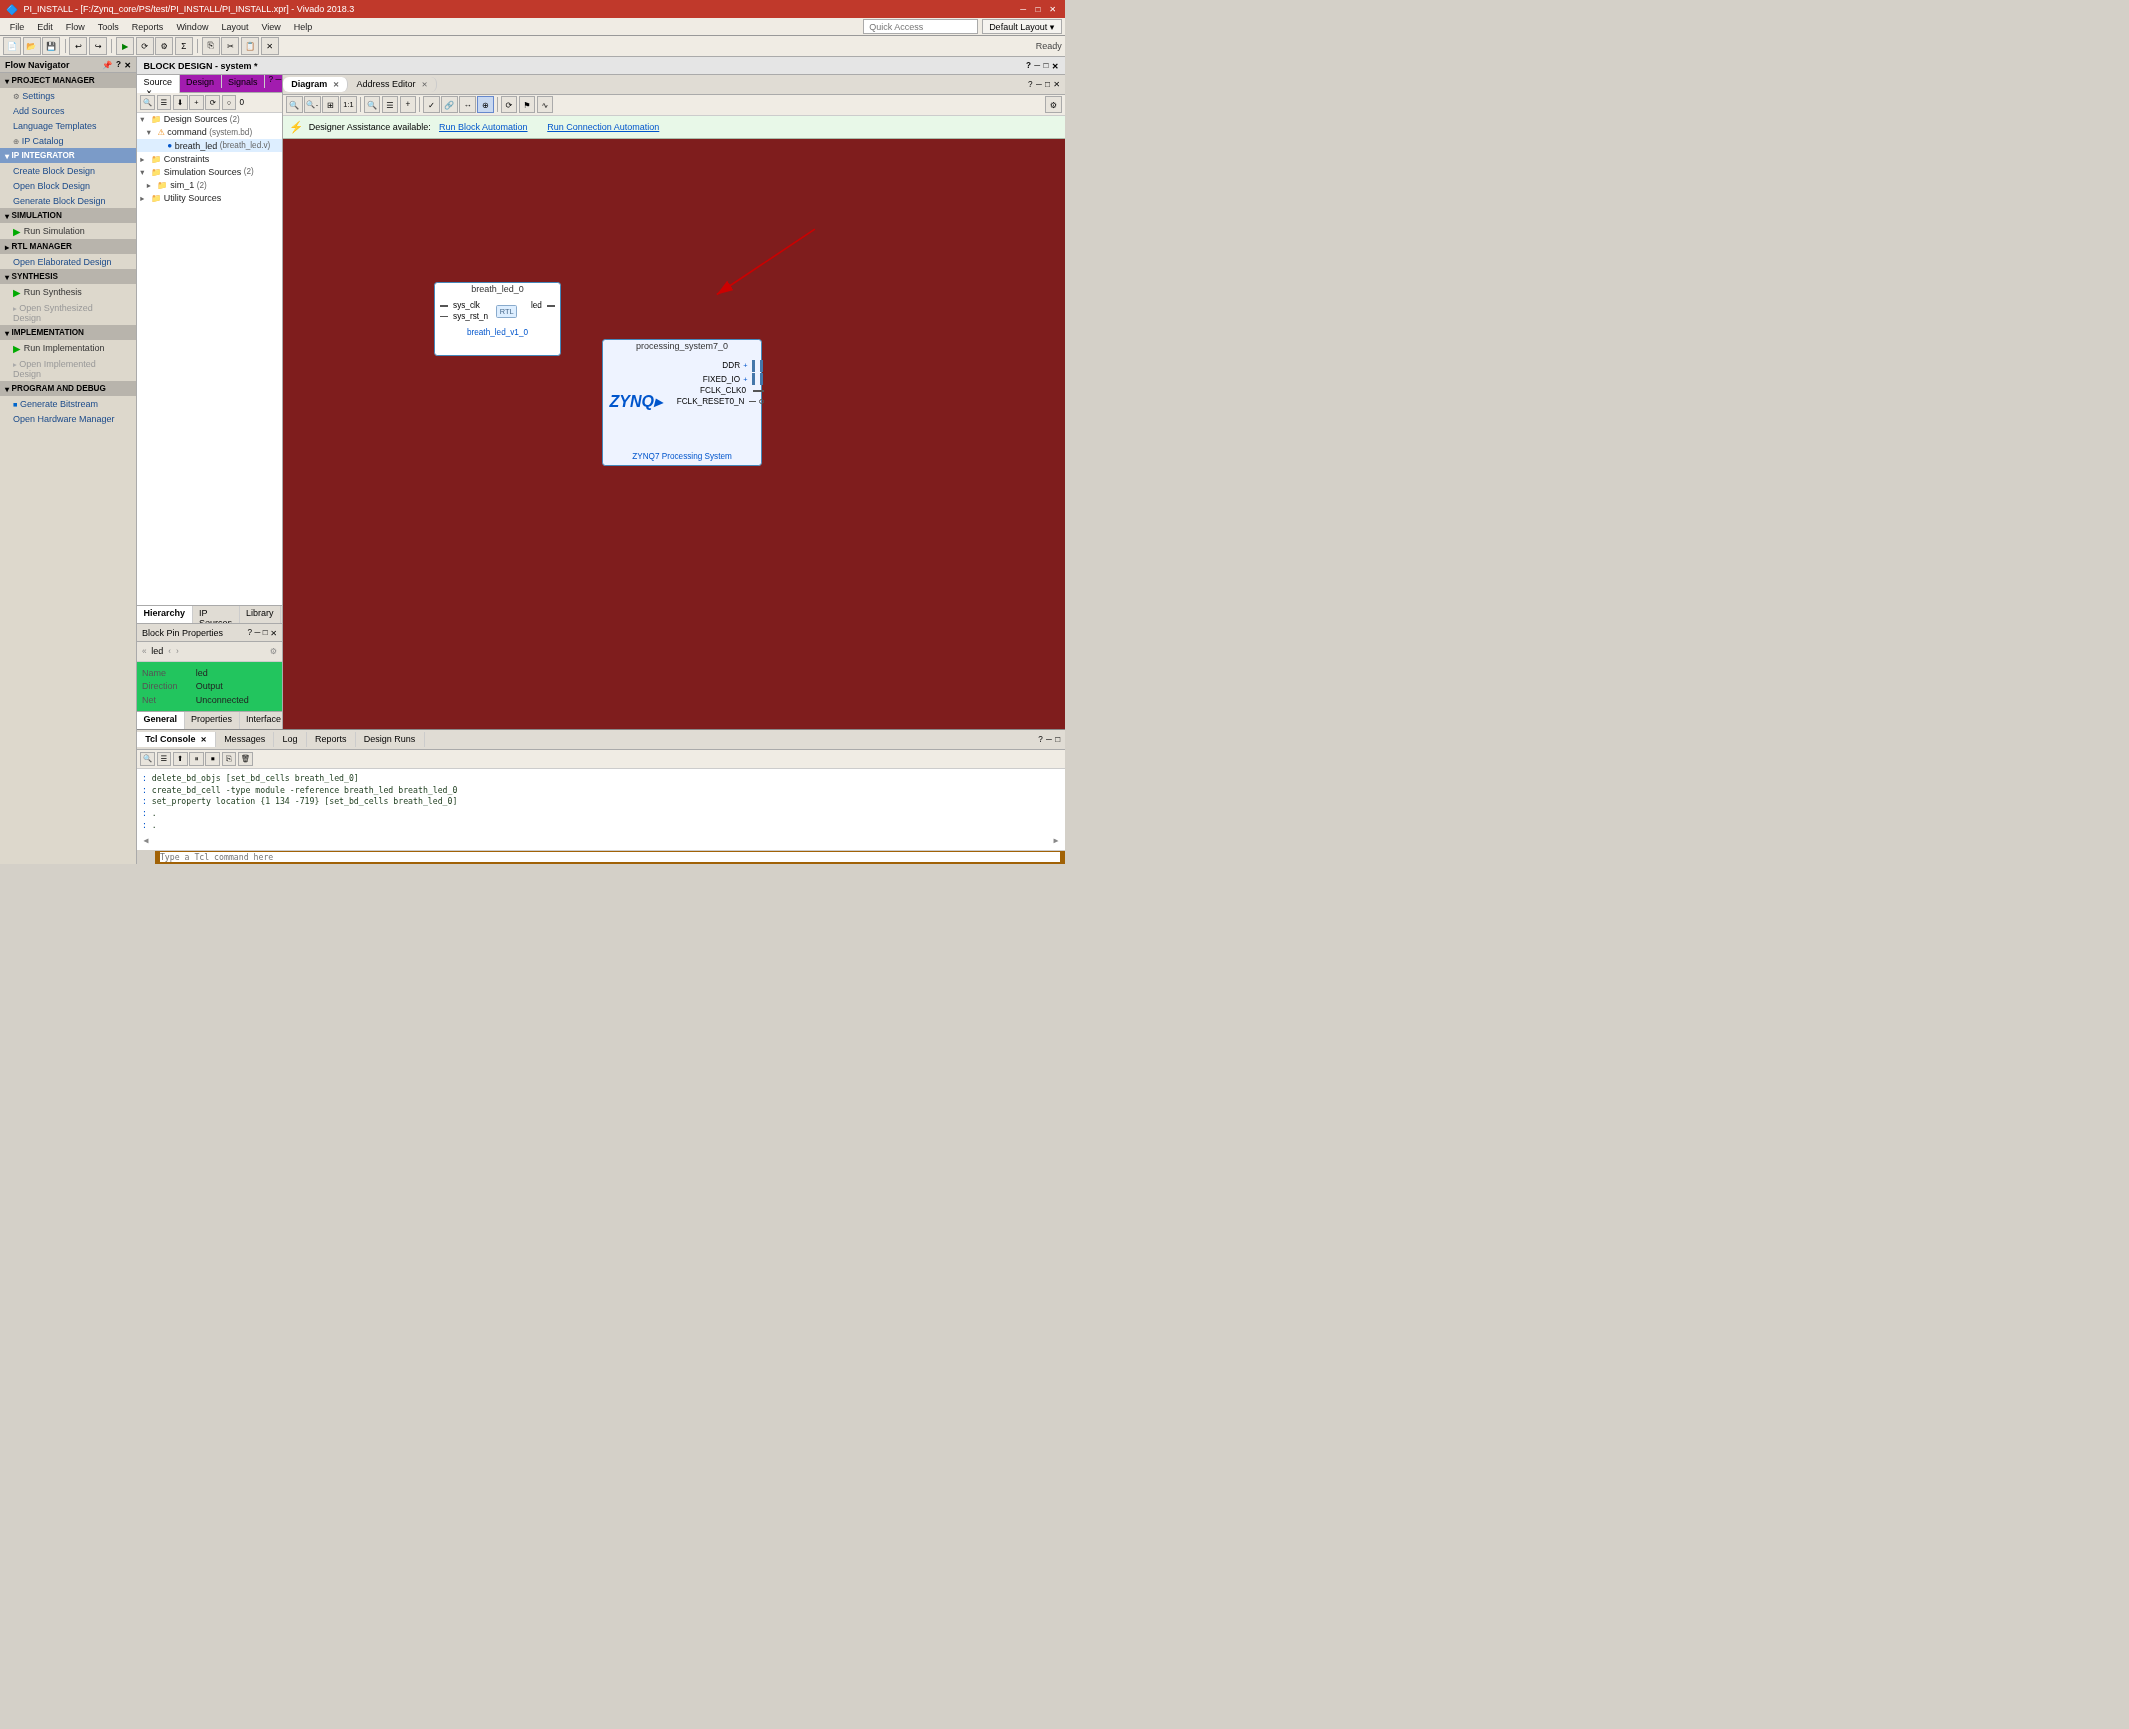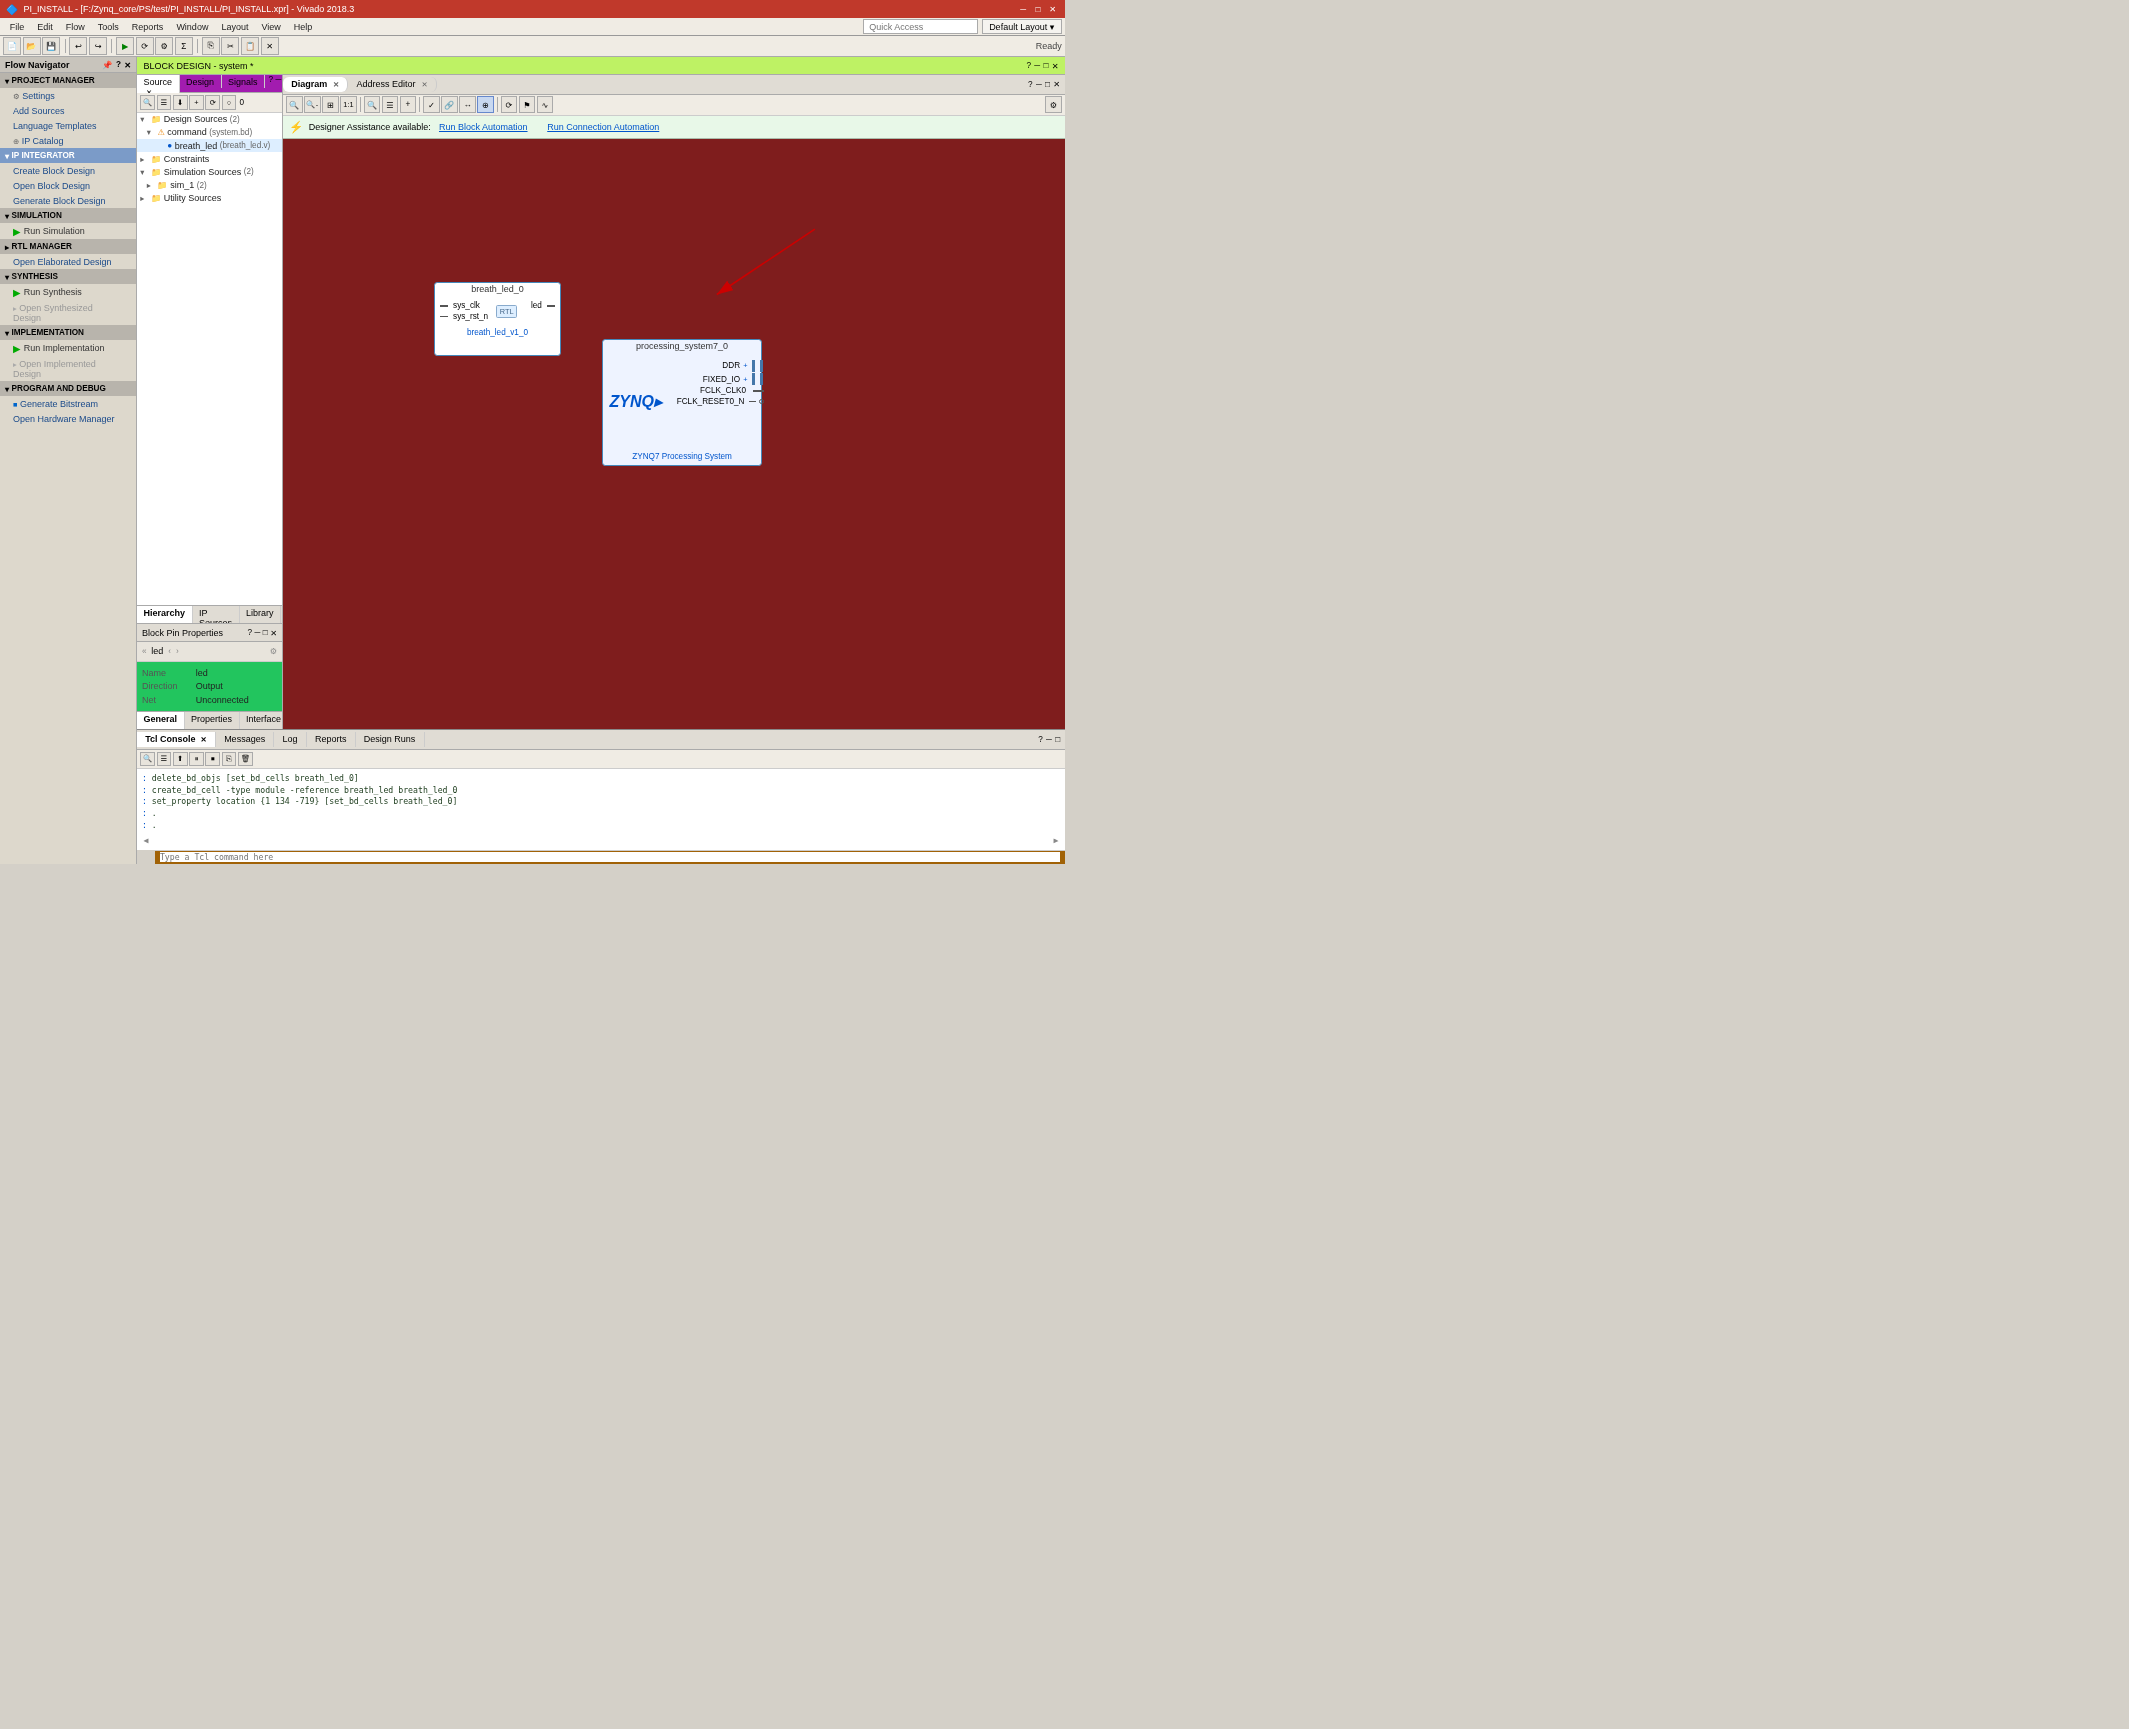--- a/index.html
+++ b/index.html
@@ -31,21 +31,21 @@
     .nav-section-title { background: #b8b4ac; padding: 2.5px 4.9px; font-weight: bold; font-size: 8.2px; cursor: pointer; display: flex; align-items: center; gap: 2.5px; }
     .nav-item { padding: 2.5px 13px; cursor: pointer; font-size: 9px; color: #1a4a8a; }
     .nav-item.disabled { color: #999; cursor: default; }
     .nav-item-run { color: #333; display: flex; align-items: center; gap: 3.3px; }
     .run-arrow { color: #00aa00; font-size: 9.8px; }
 
     
     #center-panel { flex: 1; display: flex; flex-direction: column; overflow: hidden; }
 
     
-    #bd-header { background: #bef264; height: 18px; display: flex; align-items: center; padding: 0 6.5px; border-bottom: 0.8px solid #aaa; font-weight: normal; font-size: 9px; justify-content: space-between; }
+    #bd-header { background: #e5e5e5; height: 18px; display: flex; align-items: center; padding: 0 6.5px; border-bottom: 0.8px solid #aaa; font-weight: bold; font-size: 9px; justify-content: space-between; }
 
     
     #work-area { display: flex; flex: 1; overflow: hidden; }
 
     
     #sources-panel { width: 146px; border-right: 0.8px solid #aaa; display: flex; flex-direction: column; flex-shrink: 0; }
     #sources-tabs { background: #a21caf; display: flex; align-items: flex-start; border-bottom: 0.8px solid #aaa; height: 18px; }
     .src-tab { padding: 1.6px 6.5px; font-size: 9px; cursor: pointer; border-right: 0.8px solid #ccc; }
     .src-tab.active { background: white; }
     .src-tab-icon { font-size: 7.4px; margin-left: 2.5px; cursor: pointer; }

